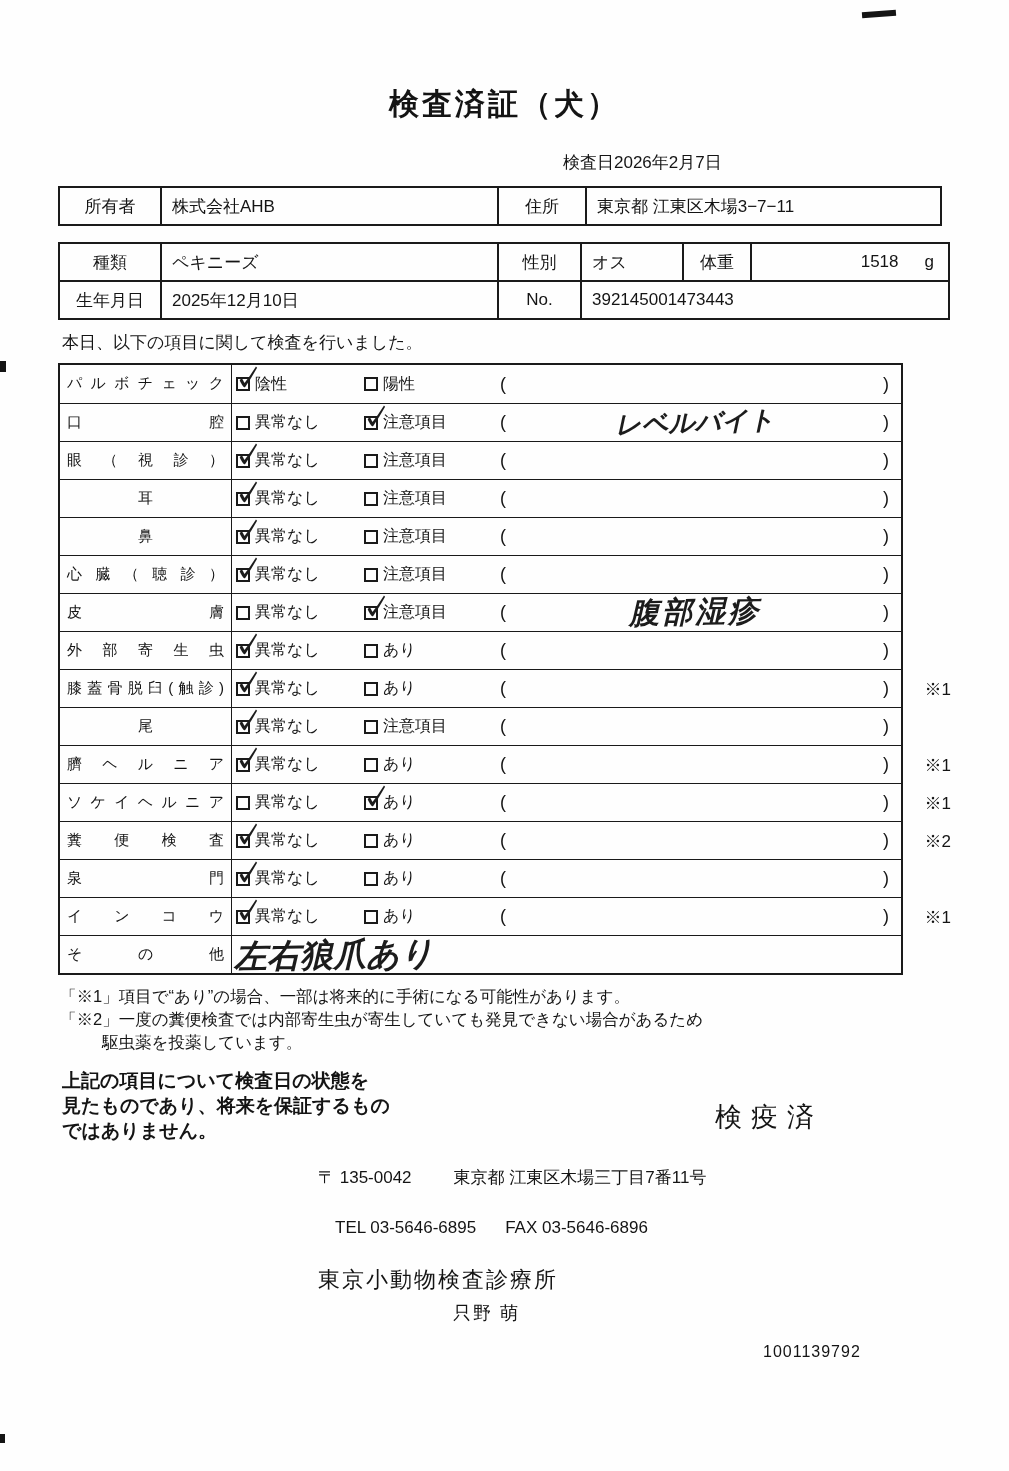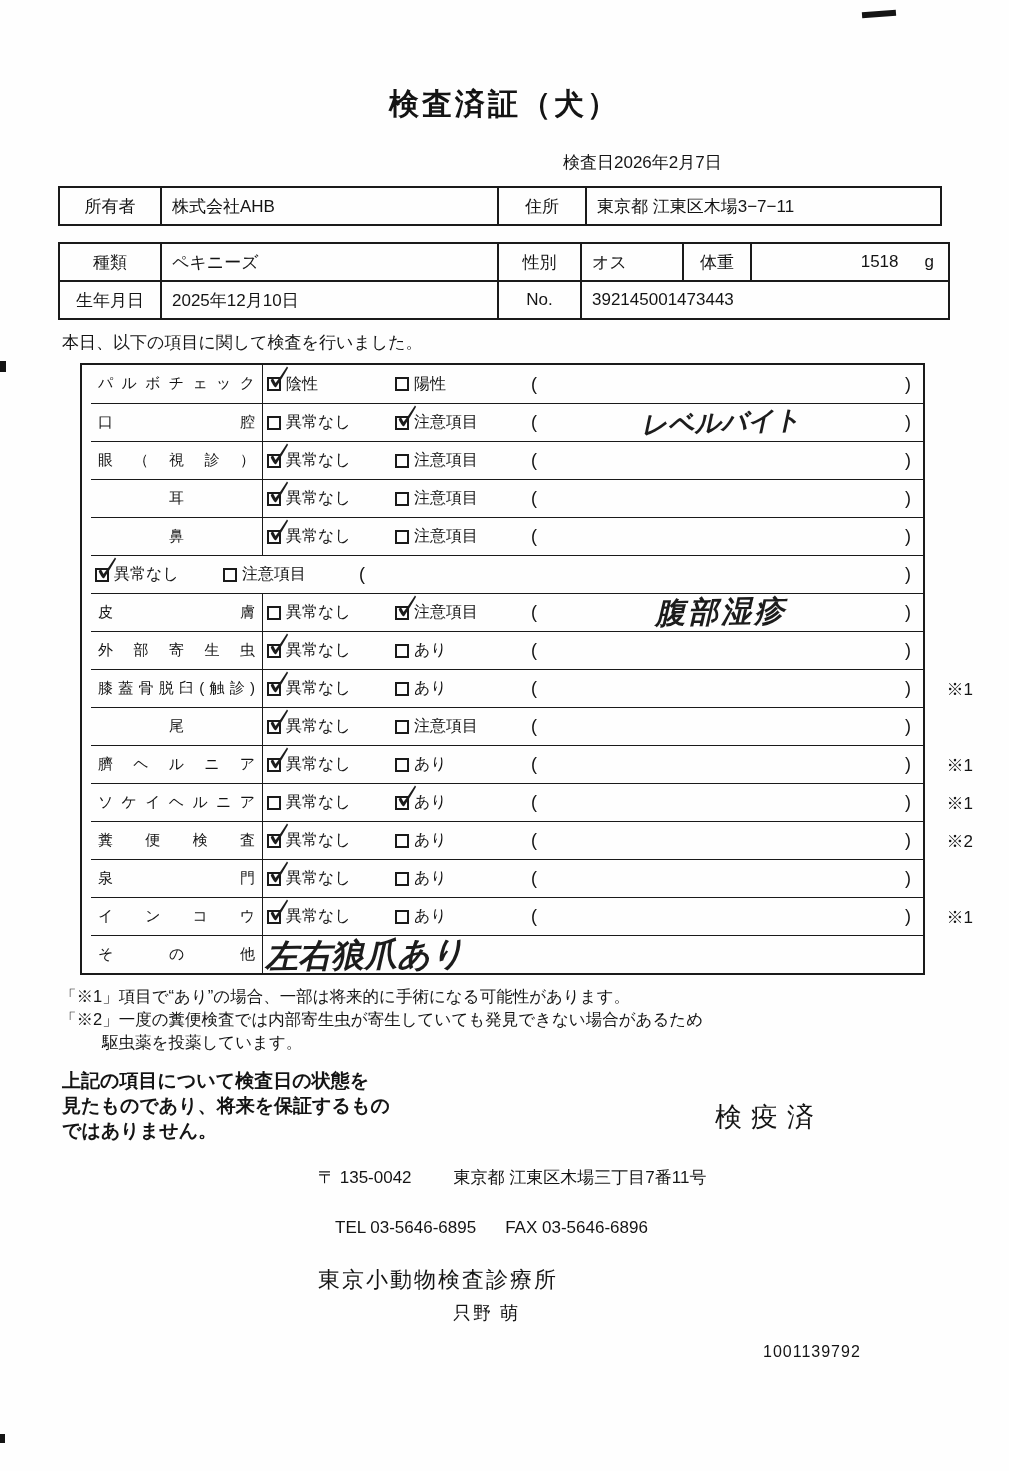--- a/index.html
+++ b/index.html
@@ -23,21 +23,21 @@
   table.info td.lbl { text-align:center; }
   table.info td.val { padding-left:10px; }
   .w1{width:102px}.w2{width:337px}.w3{width:88px}.w4{width:355px}
   .b3{width:83px}.b4{width:102px}.b5{width:68px}.b6{width:198px}
   .tblA { margin-top:12px; }
   .tblB { margin-top:16px; }
   .weight-cell { display:flex; align-items:center; justify-content:flex-end; gap:26px; padding-right:14px; }
 
   .intro { margin:11px 0 0 62px; font-size:17px; }
 
-  .ck-table { margin:9px 0 0 80px; width:845px; border:2px solid #1a1a1a;padding-left:9px; }
+  .ck-table { margin:9px 0 0 58px; width:845px; border:2px solid #1a1a1a; }
   .ck-row { position:relative; display:flex; height:38px; align-items:stretch; }
   .ck-row + .ck-row { border-top:1.6px solid #1a1a1a; }
   .ck-label {
     width:172px; border-right:1.6px solid #1a1a1a; padding:0 7px;
     font-size:15px; line-height:36px; white-space:nowrap;
     text-align:justify; text-align-last:justify; overflow:hidden;
   }
   .ck-label.center { text-align:center; text-align-last:center; }
   .ck-content { flex:1; display:flex; align-items:center; }
   .opt { width:128px; display:flex; align-items:center; padding-left:4px; }
@@ -225,20 +225,21 @@
         <span class="paren">
           <span>(</span>
           <span class="hand hand-sm"></span>
           <span>)</span>
         </span>
       </div>
       <span class="mark"></span>
     </div>
 
     <div class="ck-row">
+      <div class="ck-label">心 臓 （ 聴 診 ）</div>
       <div class="ck-content">
         <span class="opt">
           <span class="cb" data-checked="true">
               <span class="tick"></span>
             </span>
           <span class="opt-label">異常なし</span>
         </span>
         <span class="opt">
           <span class="cb" data-checked="false"></span>
           <span class="opt-label">注意項目</span>

